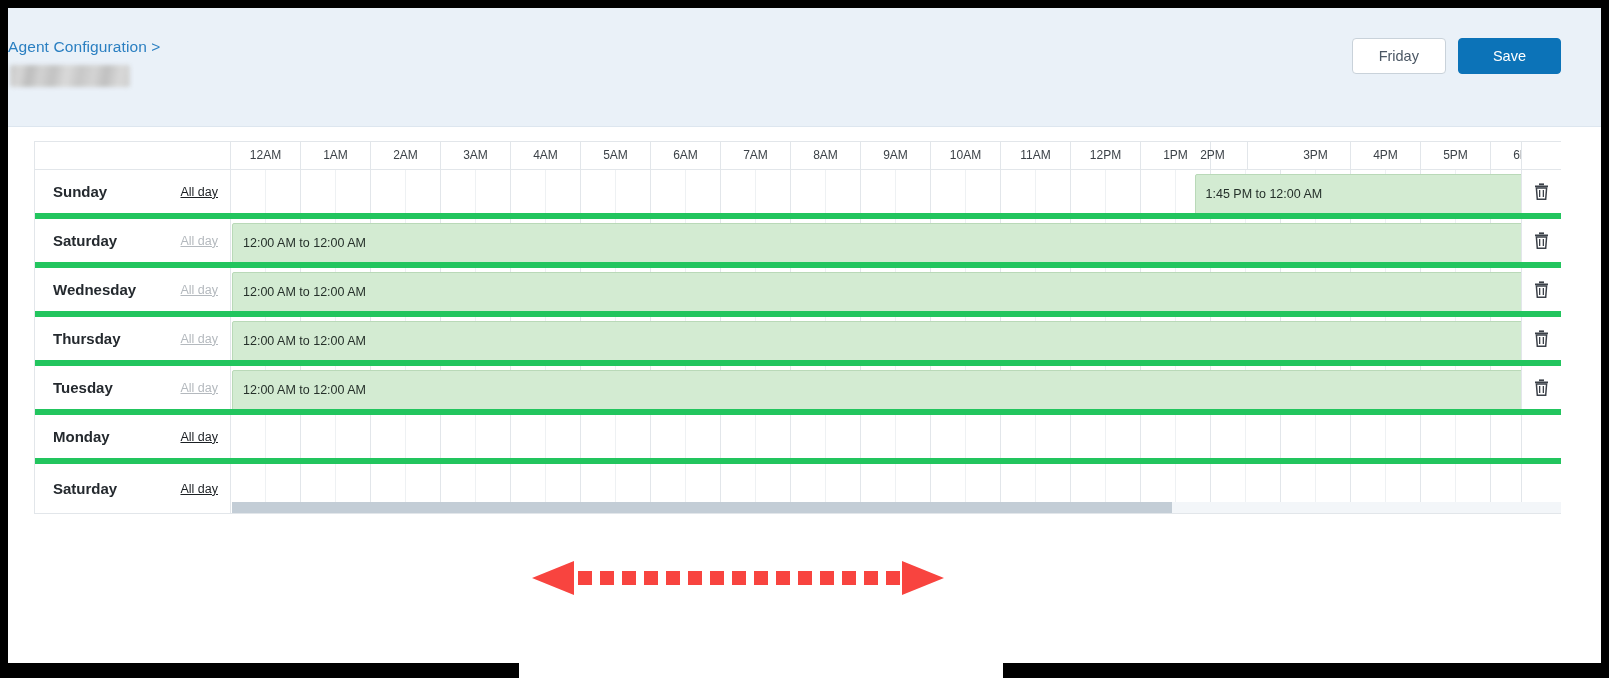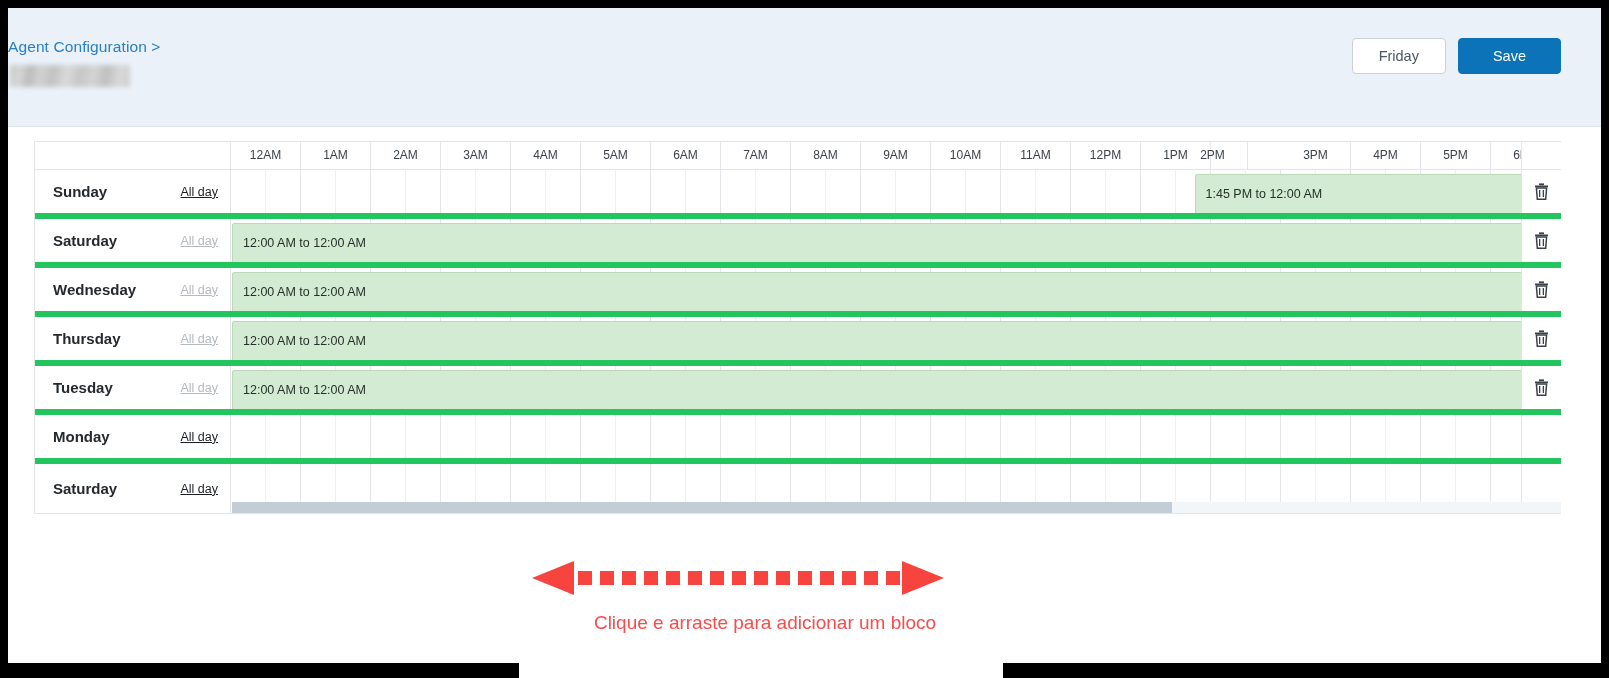--- a/index.html
+++ b/index.html
@@ -714,21 +714,18 @@
         <rect x="222" y="10" width="14" height="14"></rect>
         <rect x="244" y="10" width="14" height="14"></rect>
         <rect x="266" y="10" width="14" height="14"></rect>
         <rect x="288" y="10" width="14" height="14"></rect>
         <rect x="310" y="10" width="14" height="14"></rect>
         <rect x="332" y="10" width="14" height="14"></rect>
         <rect x="354" y="10" width="14" height="14"></rect>
       </g>
     </svg>
 
-    <div class="anno-text">
-      <span class="anno-text-inner">Clique e arraste para adicionar um bloco</span>
-    </div>
 
   </div>
 
   <div class="bottom-cut"></div>
   <div class="bottom-cut-white"></div>
 </div>
 
 </body></html>

